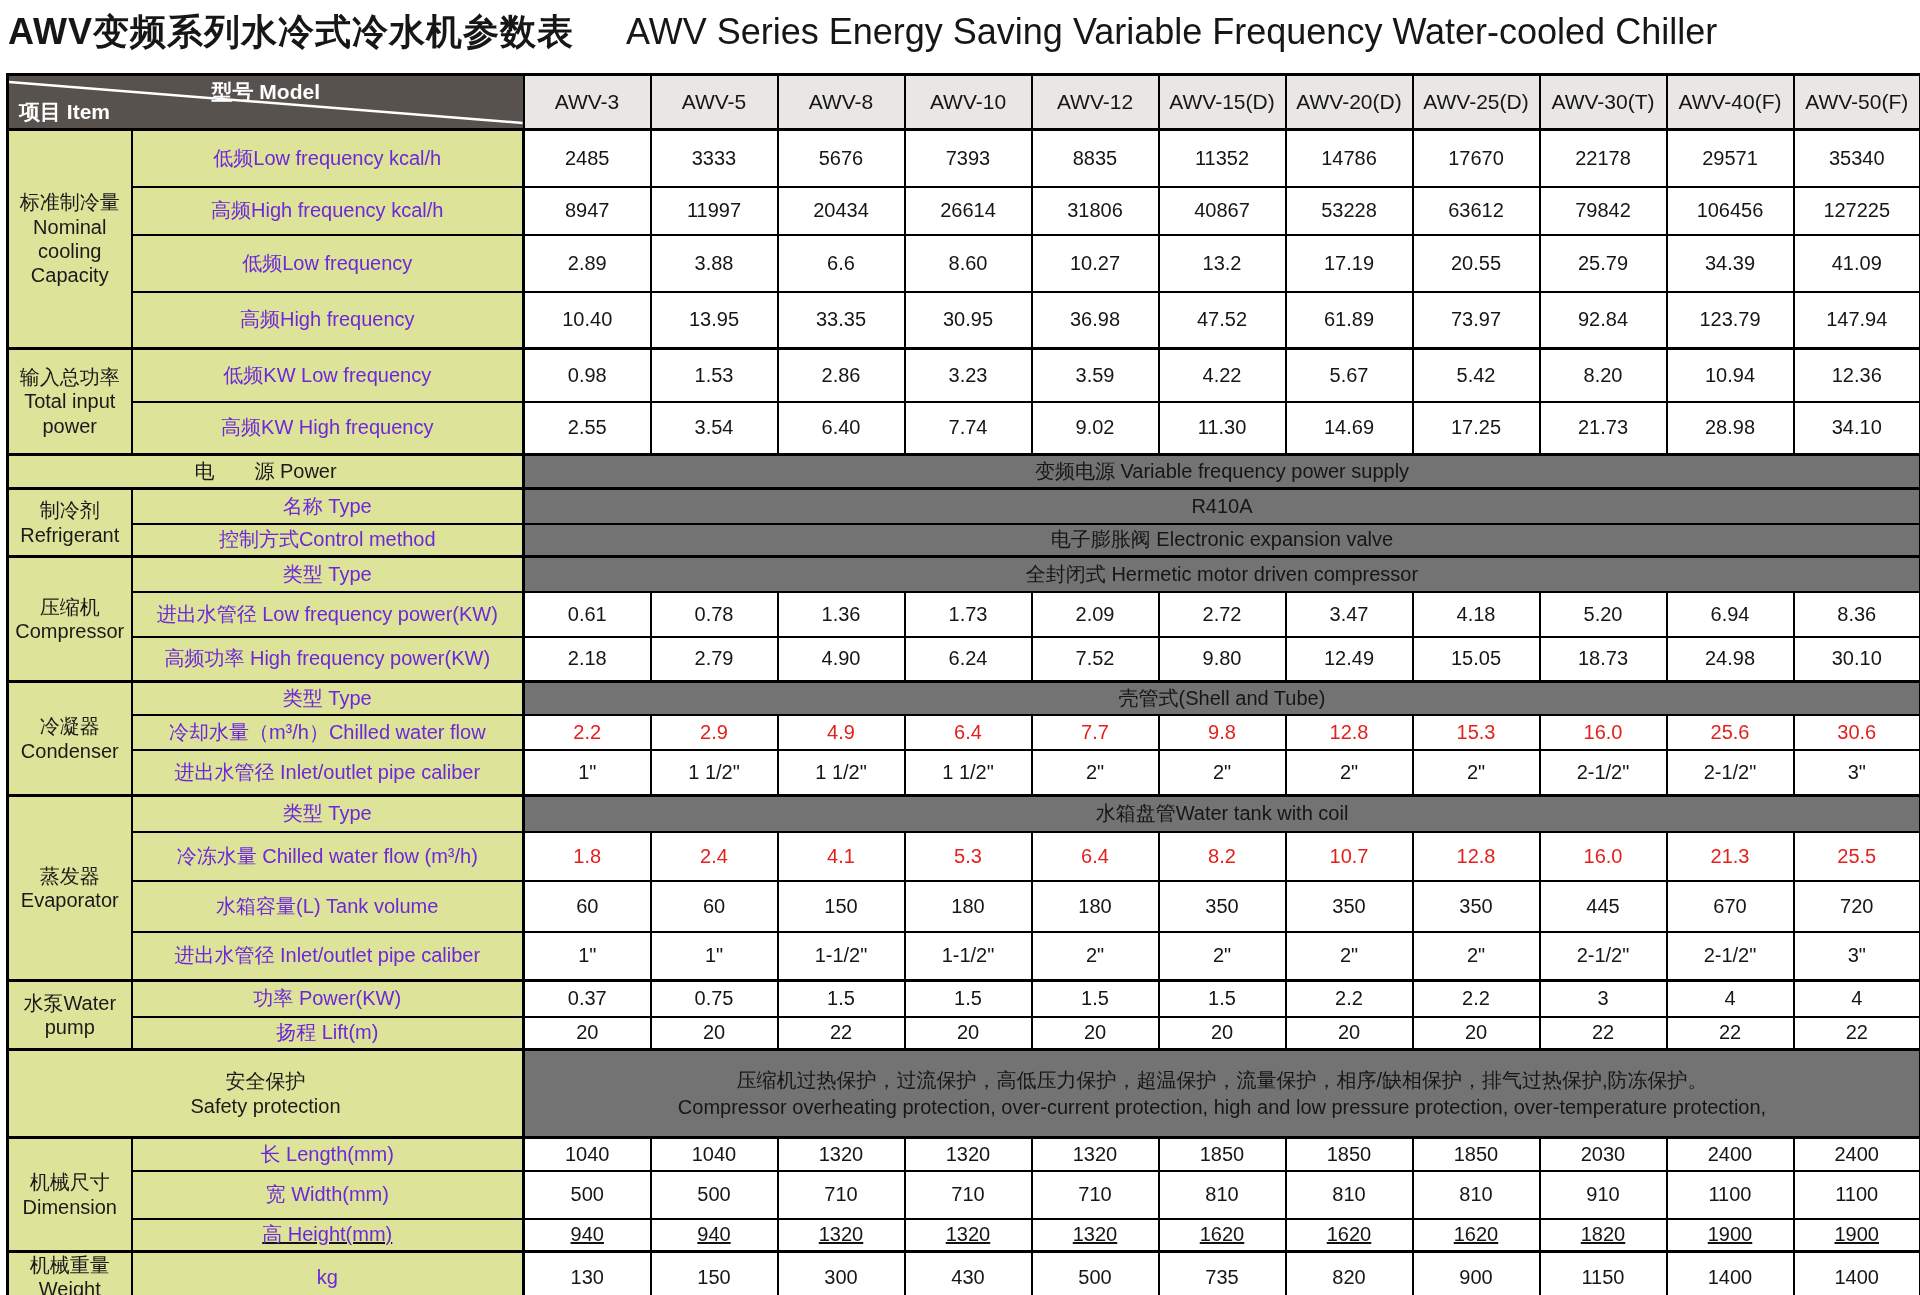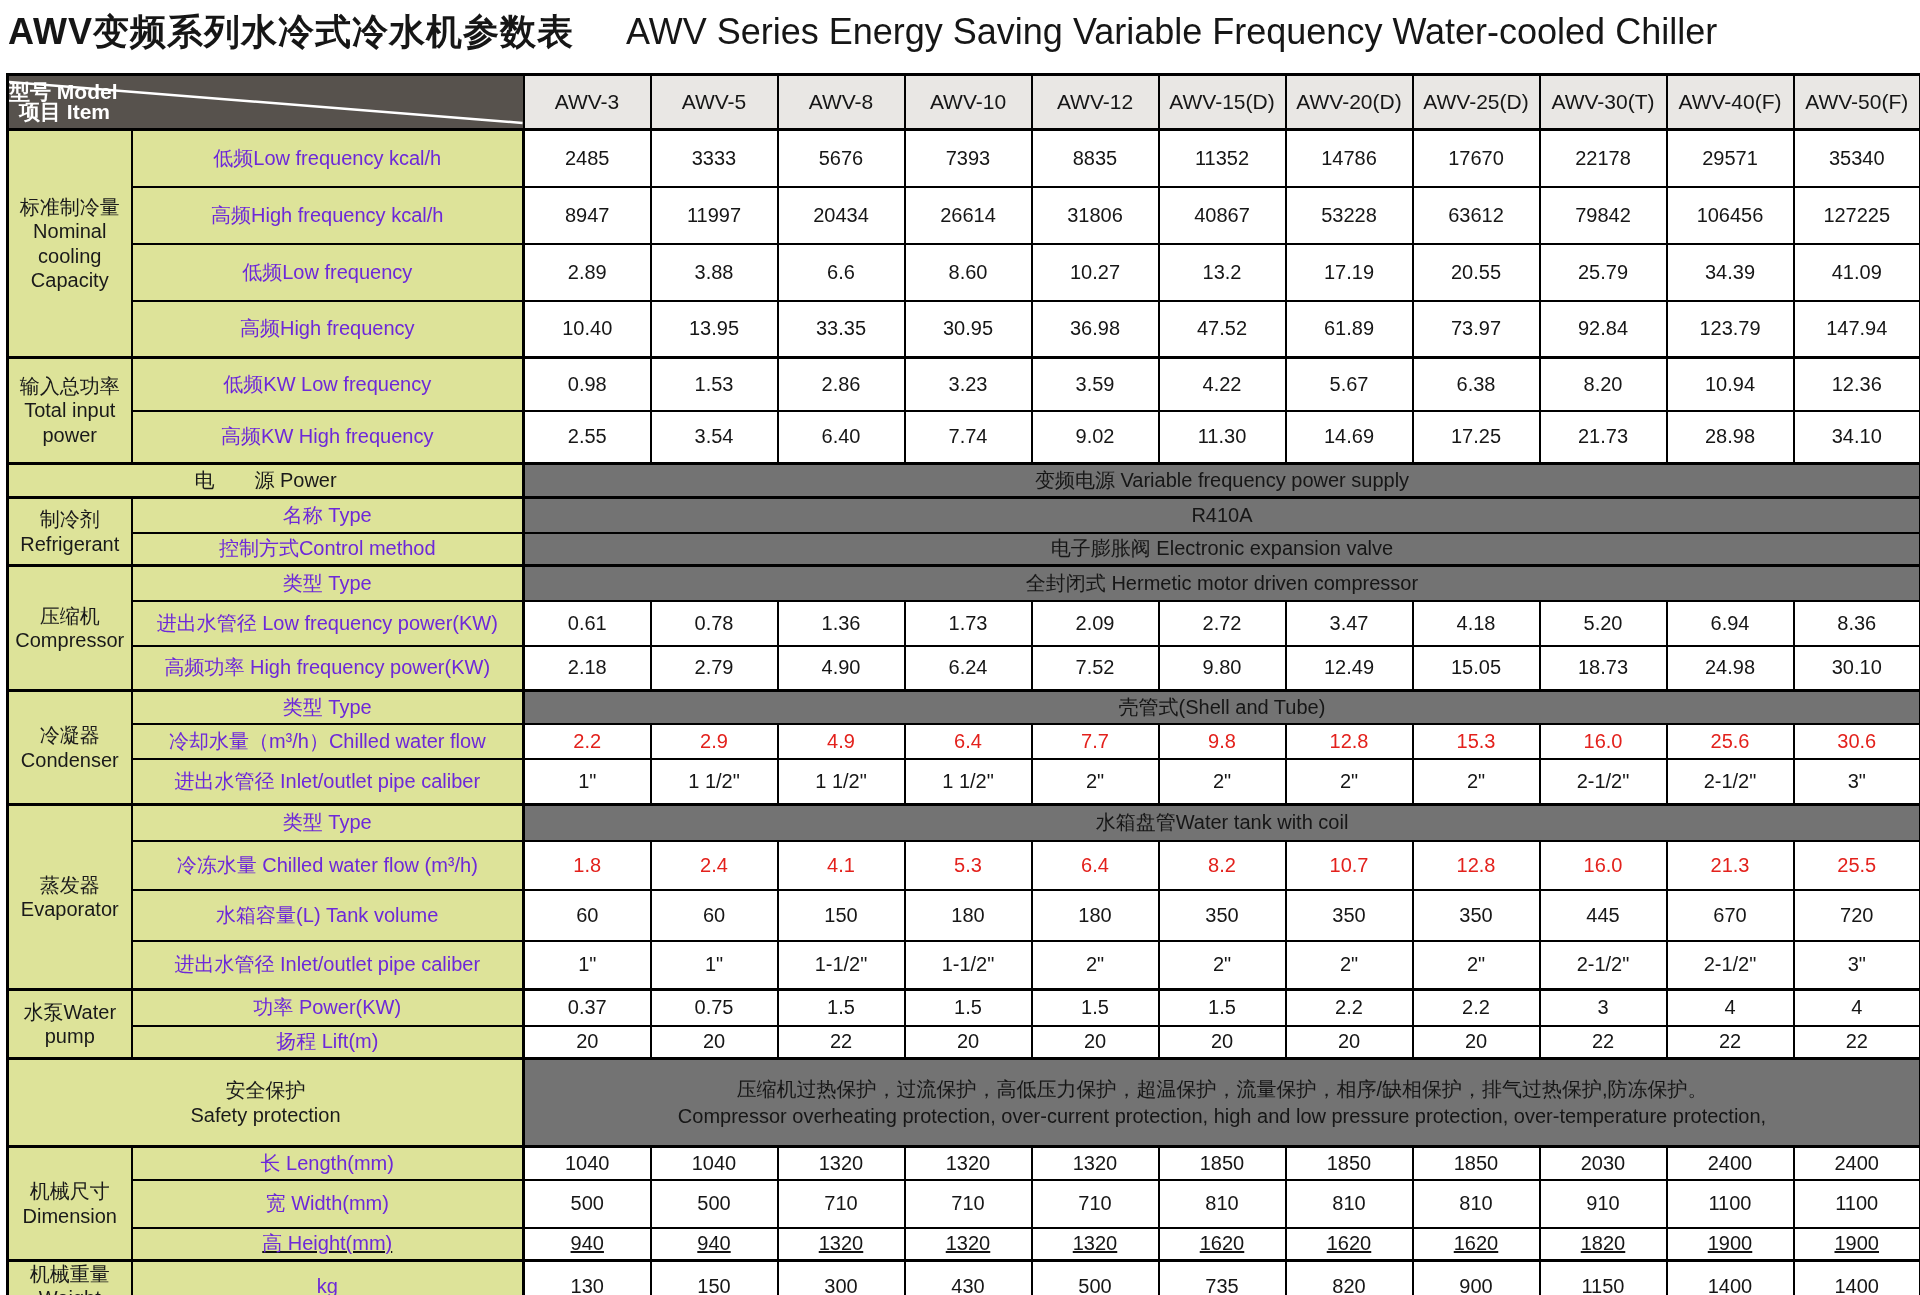--- a/index.html
+++ b/index.html
@@ -10,21 +10,21 @@
   table{border-collapse:collapse;table-layout:fixed;width:1912px;margin:16px 0 0 6px;border:3px solid #000;}
   col.c-group{width:124px;}
   col.c-sub{width:392px;}
   col.c-val{width:127px;}
   th,td{border:2px solid #000;padding:0 4px;text-align:center;vertical-align:middle;overflow:hidden;}
   thead th{border-bottom-width:3px;}
   th.model{background:#e9e7e4;font-size:21px;font-weight:normal;color:#161616;}
   th.corner{background:#57524d;padding:0;}
   .corner-wrap{position:relative;width:100%;height:52px;}
   .corner-wrap svg{position:absolute;left:0;top:0;width:100%;height:100%;}
-  .corner-model{position:absolute;top:2px;left:0;right:0;text-align:left;color:#fff;font-size:21px;}
+  .corner-model{position:absolute;top:2px;left:0;right:0;text-align:center;color:#fff;font-size:21px;}
   .corner-item{position:absolute;bottom:2px;left:10px;color:#fff;font-size:21px;}
   td.group-label{background:#dde399;font-size:20px;line-height:1.22;white-space:pre-line;color:#1a1a1a;}
   td.row-label{background:#dde399;font-size:20px;border-right-width:3px;color:#6d28d9;}
   td.full-label{background:#dde399;font-size:20px;border-right-width:3px;white-space:pre-line;line-height:1.25;color:#1a1a1a;}
   td.value{background:#fff;font-size:20px;color:#161616;}
   td.value.red{color:#e3211c;}
   td.span-value{background:#737373;font-size:20px;border-left-width:3px;white-space:pre-line;line-height:1.35;color:#161616;}
   tr.sec > td{border-top-width:3px;}
 </style>
 </head>
@@ -84,21 +84,21 @@
         <td class="value">5676</td>
         <td class="value">7393</td>
         <td class="value">8835</td>
         <td class="value">11352</td>
         <td class="value">14786</td>
         <td class="value">17670</td>
         <td class="value">22178</td>
         <td class="value">29571</td>
         <td class="value">35340</td>
       </tr>
-      <tr style="height: 57px;">
+      <tr style="height: 48px;">
         <td class="row-label">高频High frequency  kcal/h</td>
         <td class="value">8947</td>
         <td class="value">11997</td>
         <td class="value">20434</td>
         <td class="value">26614</td>
         <td class="value">31806</td>
         <td class="value">40867</td>
         <td class="value">53228</td>
         <td class="value">63612</td>
         <td class="value">79842</td>
@@ -136,21 +136,21 @@
       <tr class="sec" style="height: 53px;">
         <td class="group-label" rowspan="2">输入总功率 Total input power</td>
         <td class="row-label">低频KW  Low frequency</td>
         <td class="value">0.98</td>
         <td class="value">1.53</td>
         <td class="value">2.86</td>
         <td class="value">3.23</td>
         <td class="value">3.59</td>
         <td class="value">4.22</td>
         <td class="value">5.67</td>
-        <td class="value">6.38</td>
+        <td class="value">5.42</td>
         <td class="value">8.20</td>
         <td class="value">10.94</td>
         <td class="value">12.36</td>
       </tr>
       <tr style="height: 53px;">
         <td class="row-label">高频KW   High frequency</td>
         <td class="value">2.55</td>
         <td class="value">3.54</td>
         <td class="value">6.40</td>
         <td class="value">7.74</td>

